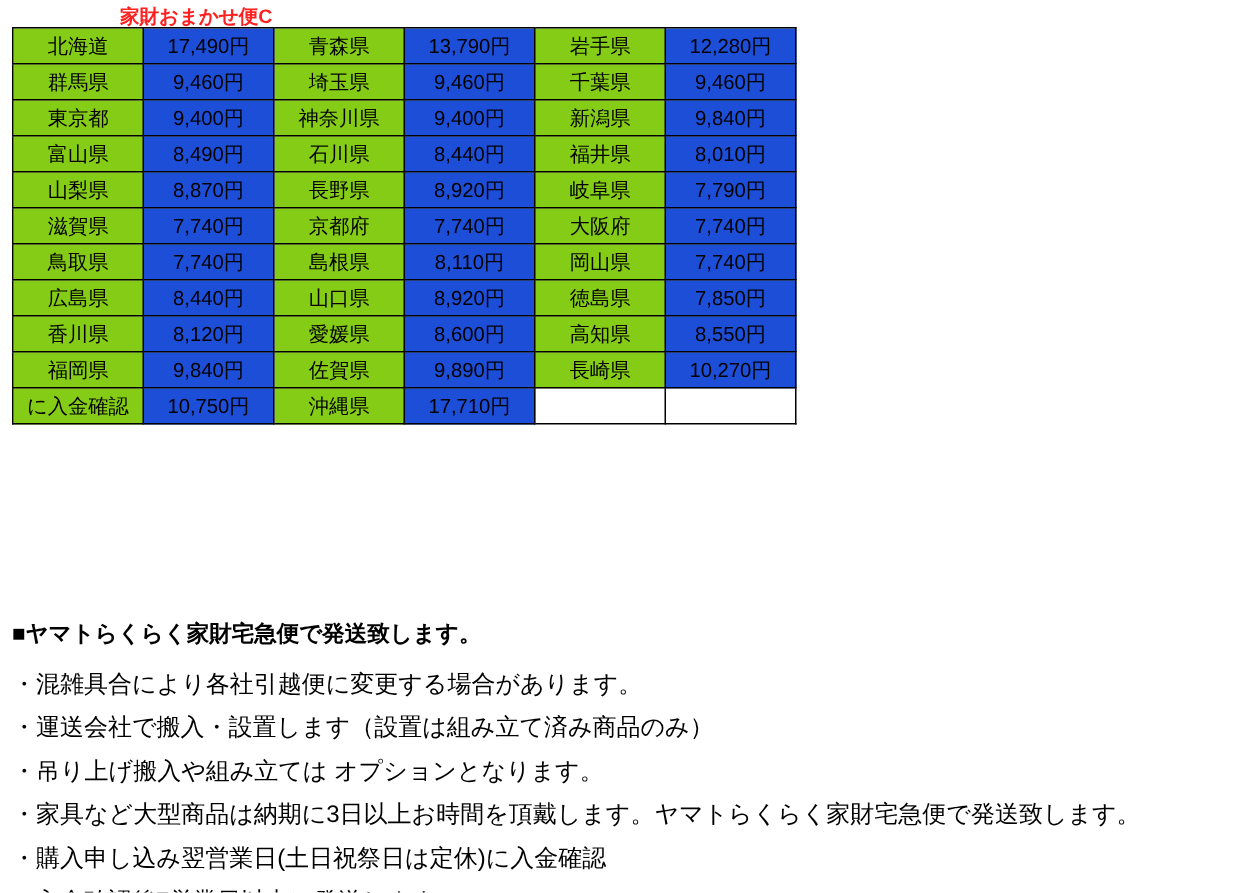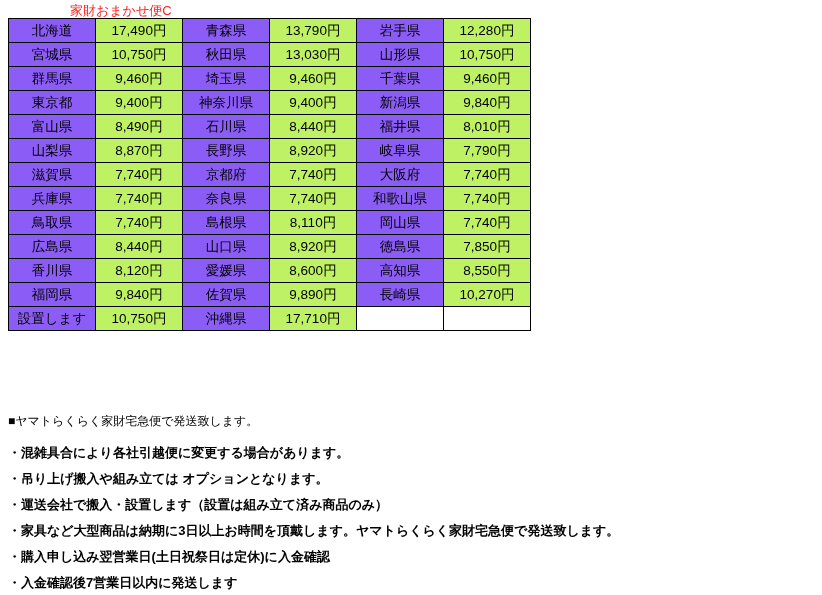--- a/index.html
+++ b/index.html
@@ -10,94 +10,87 @@
   body {
     width: 822px;
     height: 595px;
     font-family: "Liberation Sans", sans-serif;
     color: #000000;
     position: relative;
     overflow: hidden;
   }
   #title {
     position: absolute;
-    left: 70px;
+    left: 80px;
     top: 2px;
     font-size: 13px;
     color: #ff2020;
     letter-spacing: 0px;
     white-space: nowrap;
+    font-weight: bold;
   }
   #fee-table {
     position: absolute;
     left: 8px;
     top: 18px;
     border-collapse: collapse;
     table-layout: fixed;
   }
   #fee-table td {
     border: 1px solid #000000;
     height: 23px;
     font-size: 13.5px;
     text-align: center;
     vertical-align: middle;
     padding: 0;
   }
   #fee-table td.pref {
     width: 86px;
-    background: #8b5cf6;
+    background: #84cc16;
   }
   #fee-table td.price {
     width: 86px;
-    background: #bef264;
+    background: #1d4ed8;
   }
   #fee-table td.empty {
     background: #ffffff;
   }
   #notes {
     position: absolute;
     left: 8px;
     top: 413px;
     width: 806px;
   }
   .note-head {
-    font-size: 12px;
-    font-weight: normal;
+    font-size: 15px;
+    font-weight: bold;
     margin: 0 0 14px 0;
     white-space: nowrap;
   }
   .note-line {
-    font-size: 13px;
-    font-weight: bold;
+    font-size: 16px;
+    font-weight: normal;
     margin: 0 0 8px 0;
     white-space: nowrap;
   }
 </style>
 </head>
 <body>
 
 <div id="title">家財おまかせ便C</div>
 
 <table id="fee-table">
   <tbody>
       <tr>
         <td class="pref">北海道</td>
         <td class="price">17,490円</td>
         <td class="pref">青森県</td>
         <td class="price">13,790円</td>
         <td class="pref">岩手県</td>
         <td class="price">12,280円</td>
-      </tr>
-      <tr>
-        <td class="pref">宮城県</td>
-        <td class="price">10,750円</td>
-        <td class="pref">秋田県</td>
-        <td class="price">13,030円</td>
-        <td class="pref">山形県</td>
-        <td class="price">10,750円</td>
       </tr>
       <tr>
         <td class="pref">群馬県</td>
         <td class="price">9,460円</td>
         <td class="pref">埼玉県</td>
         <td class="price">9,460円</td>
         <td class="pref">千葉県</td>
         <td class="price">9,460円</td>
       </tr>
       <tr>
@@ -126,28 +119,20 @@
       </tr>
       <tr>
         <td class="pref">滋賀県</td>
         <td class="price">7,740円</td>
         <td class="pref">京都府</td>
         <td class="price">7,740円</td>
         <td class="pref">大阪府</td>
         <td class="price">7,740円</td>
       </tr>
       <tr>
-        <td class="pref">兵庫県</td>
-        <td class="price">7,740円</td>
-        <td class="pref">奈良県</td>
-        <td class="price">7,740円</td>
-        <td class="pref">和歌山県</td>
-        <td class="price">7,740円</td>
-      </tr>
-      <tr>
         <td class="pref">鳥取県</td>
         <td class="price">7,740円</td>
         <td class="pref">島根県</td>
         <td class="price">8,110円</td>
         <td class="pref">岡山県</td>
         <td class="price">7,740円</td>
       </tr>
       <tr>
         <td class="pref">広島県</td>
         <td class="price">8,440円</td>
@@ -166,32 +151,32 @@
       </tr>
       <tr>
         <td class="pref">福岡県</td>
         <td class="price">9,840円</td>
         <td class="pref">佐賀県</td>
         <td class="price">9,890円</td>
         <td class="pref">長崎県</td>
         <td class="price">10,270円</td>
       </tr>
       <tr>
-        <td class="pref">設置します</td>
+        <td class="pref">に入金確認</td>
         <td class="price">10,750円</td>
         <td class="pref">沖縄県</td>
         <td class="price">17,710円</td>
         <td class="empty"></td>
         <td class="empty"></td>
       </tr>
     </tbody>
 </table>
 
 <div id="notes">
   <p class="note-head">■ヤマトらくらく家財宅急便で発送致します。</p>
   <p class="note-line">・混雑具合により各社引越便に変更する場合があります。</p>
+  <p class="note-line">・運送会社で搬入・設置します（設置は組み立て済み商品のみ）</p>
   <p class="note-line">・吊り上げ搬入や組み立ては オプションとなります。</p>
-  <p class="note-line">・運送会社で搬入・設置します（設置は組み立て済み商品のみ）</p>
   <p class="note-line">・家具など大型商品は納期に3日以上お時間を頂戴します。ヤマトらくらく家財宅急便で発送致します。</p>
   <p class="note-line">・購入申し込み翌営業日(土日祝祭日は定休)に入金確認</p>
   <p class="note-line">・入金確認後7営業日以内に発送します</p>
 
 </div>
 
 </body></html>

